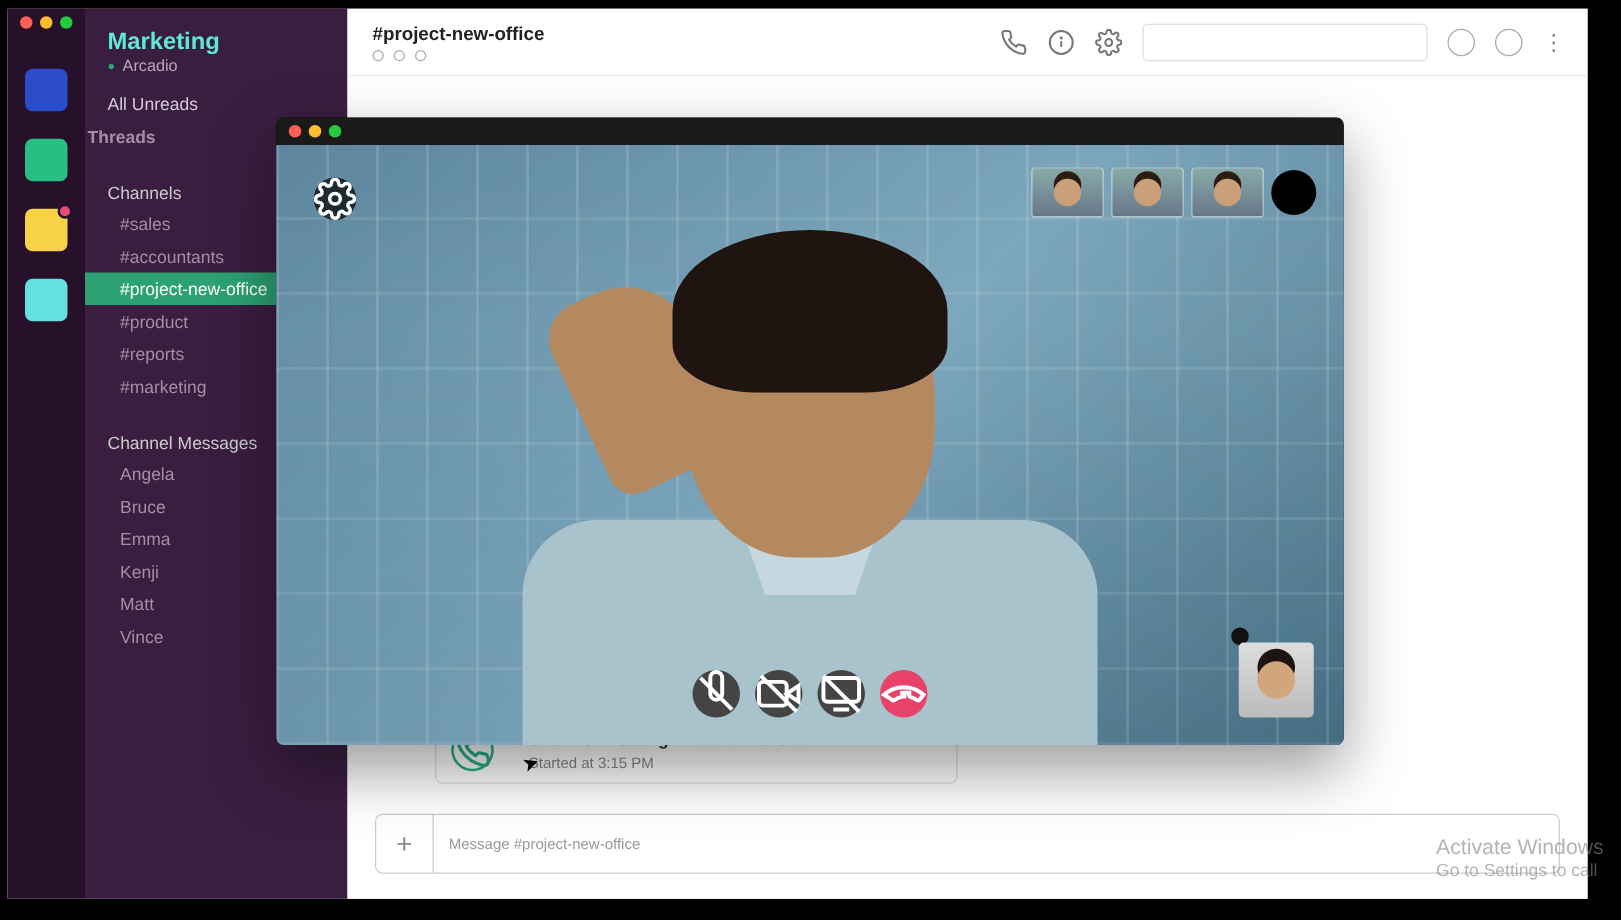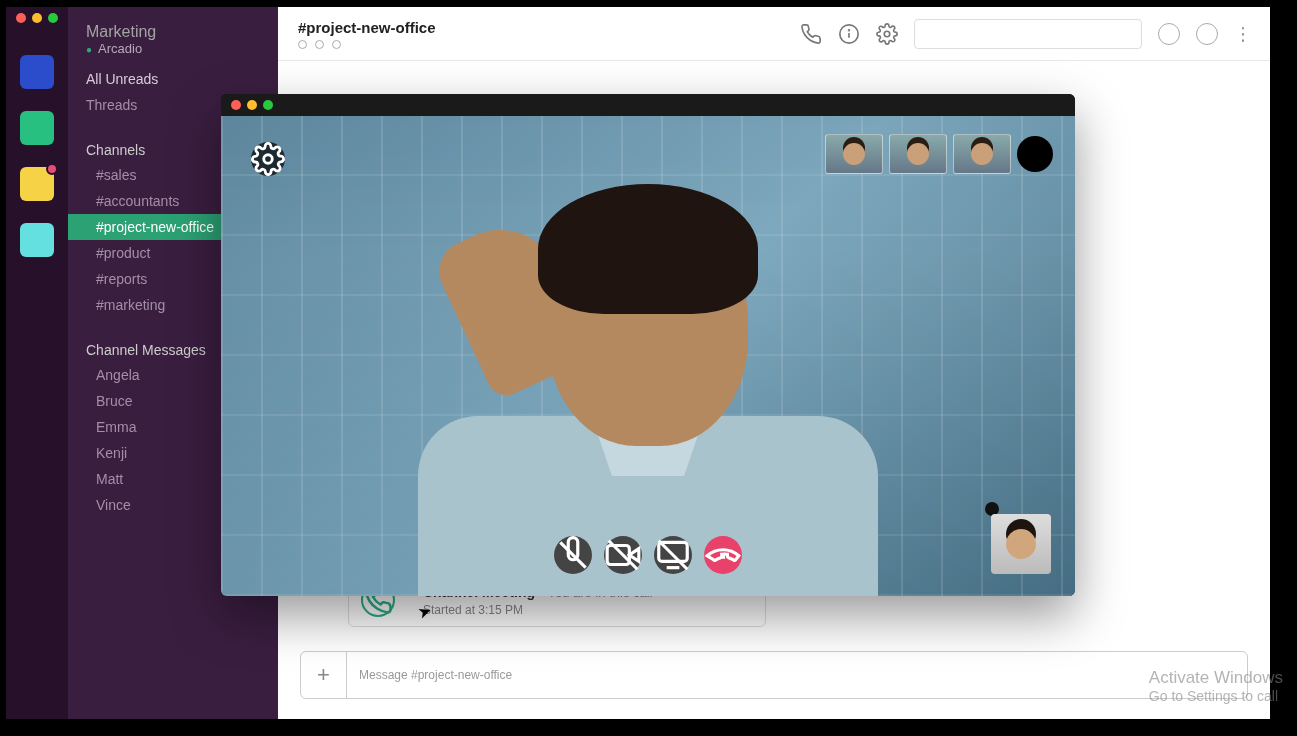--- a/index.html
+++ b/index.html
@@ -15,28 +15,28 @@
 .leftbar .sq.cyan { background: #65e0e0; }
 .leftbar .sq .dot { position: absolute; top: -4px; right: -4px; width: 12px; height: 12px; border-radius: 50%; background: #e64c74; border: 2px solid #27102a; }
 .leftbar .traffic { position: absolute; top: 6px; left: 10px; display: flex; gap: 6px; }
 .leftbar .traffic span { width: 10px; height: 10px; border-radius: 50%; display: block; }
 .leftbar .traffic .r { background: #ff5f56; }
 .leftbar .traffic .y { background: #ffbd2e; }
 .leftbar .traffic .g { background: #27c93f; }
 
 .sidebar { width: 210px; background: #3a1e40; color: #b8a8bc; display: flex; flex-direction: column; padding-top: 12px; font-size: 14px; }
 .sidebar .team { padding: 4px 18px 10px; }
-.sidebar .team-name { color: #a3a3a3; font-weight: 400; font-size: 16px; }
+.sidebar .team-name { color: #5eead4; font-weight: 700; font-size: 19px; }
 .sidebar .presence { color: #b8a8bc; font-size: 13px; margin-top: 0; }
 .sidebar .presence::before { content: "●"; color: #2bac76; margin-right: 6px; font-size: 10px; vertical-align: middle; }
 .sidebar .section { margin-top: 20px; }
 .sidebar .section-title { padding: 4px 18px; color: #ccc; font-size: 14px; }
 .sidebar .item { padding: 5px 18px 5px 28px; cursor: pointer; color: #a38fa8; }
 .sidebar .item.all-unreads { padding-left: 18px; color: #d7cdd9; }
-.sidebar .item.threads { padding-left: 18px; }
+.sidebar .item.threads { padding-left: 2px; font-weight: bold; }
 .sidebar .item.active { background: #2ba174; color: #fff; }
 
 .main { flex: 1; display: flex; flex-direction: column; background: #fff; }
 .header { height: 54px; border-bottom: 1px solid #e8e8e8; display: flex; align-items: center; padding: 0 20px; gap: 16px; }
 .header .chan { display: flex; flex-direction: column; }
 .header .chan-name { font-weight: 700; font-size: 15px; color: #222; }
 .header .chan-sub { display: flex; gap: 8px; margin-top: 4px; }
 .header .chan-sub .ci { width: 9px; height: 9px; border: 1.5px solid #aaa; border-radius: 50%; }
 .header .spacer { flex: 1; }
 .header .hicon { width: 22px; height: 22px; color: #777; }

